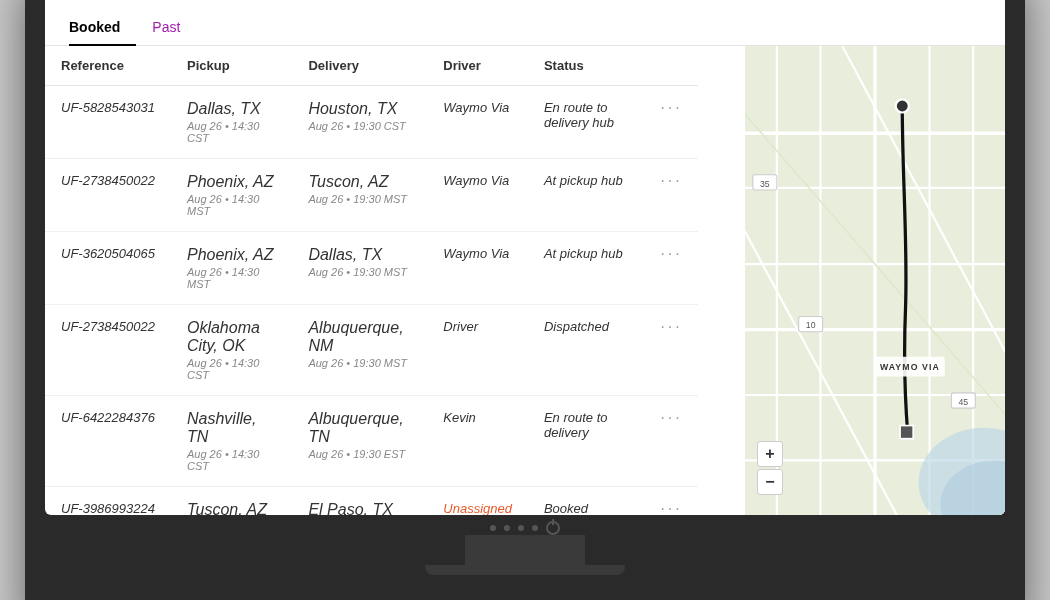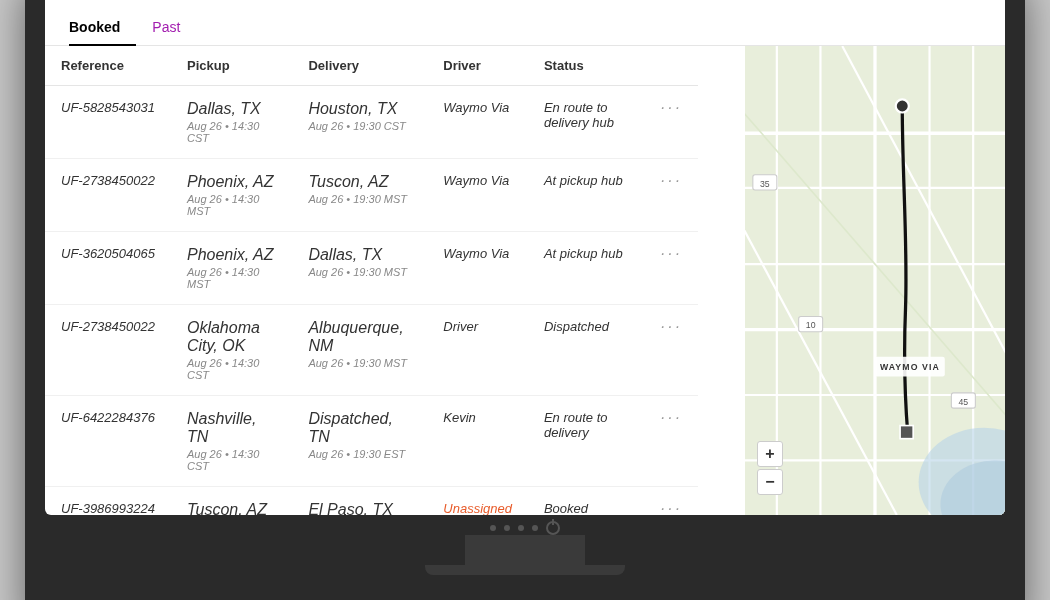--- a/index.html
+++ b/index.html
@@ -375,21 +375,21 @@
   </tr>
                 <tr>
     <td>
       <span class="ref-id">UF-6422284376</span>
     </td>
     <td>
       <div class="location-main">Nashville, TN</div>
       <div class="location-time">Aug 26 • 14:30 CST</div>
     </td>
     <td>
-      <div class="location-main">Dispatched, TN</div>
+      <div class="location-main">Albuquerque, TN</div>
       <div class="location-time">Aug 26 • 19:30 EST</div>
     </td>
     <td>
       <span class="driver-name">Kevin</span>
     </td>
     <td>
       <span class="status-text">En route to delivery</span>
     </td>
     <td>
       <span class="more-btn">···</span>

